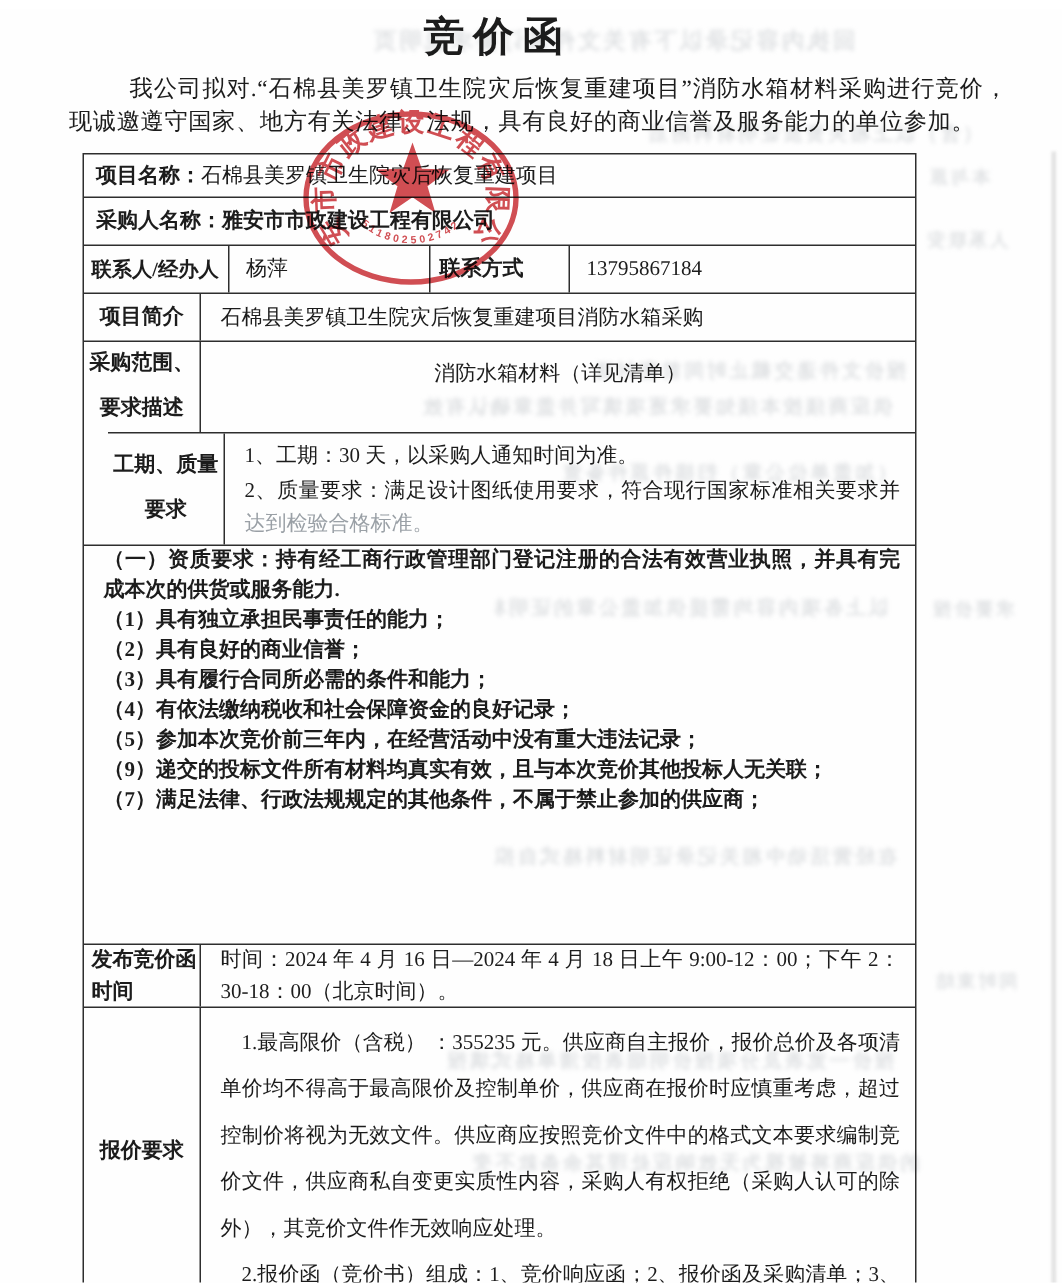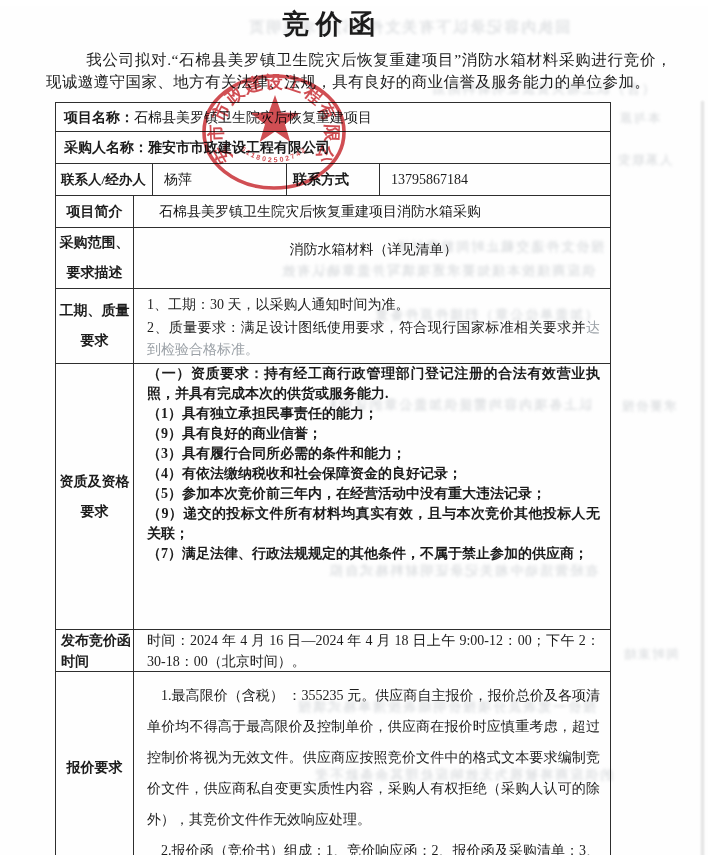--- a/index.html
+++ b/index.html
@@ -40,23 +40,23 @@
     font-size:14px;box-sizing:border-box;
   }
   .row{display:flex;box-sizing:border-box;border-top:1px solid #2e2e2e;}
   .row:first-child{border-top:none;}
   .cell{box-sizing:border-box;}
   .bold{font-weight:bold;}
   .single{align-items:center;padding-left:8px;}
   .r1{height:28px;line-height:27px;}
   .r2{height:32px;line-height:31px;}
   .r3{height:32px;line-height:31px;}
-  .r4{height:32px;gap:12px;}
+  .r4{height:32px;}
   .r5{height:61px;}
-  .r6{height:75px;}
+  .r6{height:75px;margin-left:16px;}
   .r7{height:266px;}
   .r8{height:42px;}
   .r9{height:192px;border-bottom:none;}
   .label-col{
     width:78px;border-right:1px solid #2e2e2e;flex:0 0 78px;
     display:flex;align-items:center;justify-content:center;text-align:center;
     font-weight:bold;line-height:30px;padding:0 2px;box-sizing:border-box;
   }
   .label-col.leftal{justify-content:flex-start;text-align:left;padding-left:5px;line-height:21px;}
   .content-col{flex:1;box-sizing:border-box;padding:0 10px 0 13px;}
@@ -135,25 +135,24 @@
 
     <div class="row r6">
       <div class="label-col">工期、质量要求</div>
       <div class="content-col c-sched">
         <span>1、工期：30 天，以采购人通知时间为准。</span><br>
         <span>2、质量要求：满足设计图纸使用要求，符合现行国家标准相关要求并</span><span class="light">达到检验合格标准。</span>
       </div>
     </div>
 
     <div class="row r7">
-      <div class="label-col">资质及资格要求</div>
       <div class="content-col c-qual">
         <p>（一）资质要求：持有经工商行政管理部门登记注册的合法有效营业执照，并具有完成本次的供货或服务能力.</p>
         <p>（1）具有独立承担民事责任的能力；</p>
-        <p>（9）具有良好的商业信誉；</p>
+        <p>（2）具有良好的商业信誉；</p>
         <p>（3）具有履行合同所必需的条件和能力；</p>
         <p>（4）有依法缴纳税收和社会保障资金的良好记录；</p>
         <p>（5）参加本次竞价前三年内，在经营活动中没有重大违法记录；</p>
         <p>（9）递交的投标文件所有材料均真实有效，且与本次竞价其他投标人无关联；</p>
         <p>（7）满足法律、行政法规规定的其他条件，不属于禁止参加的供应商；</p>
       </div>
     </div>
 
     <div class="row r8">
       <div class="label-col leftal">发布竞价函时间</div>

